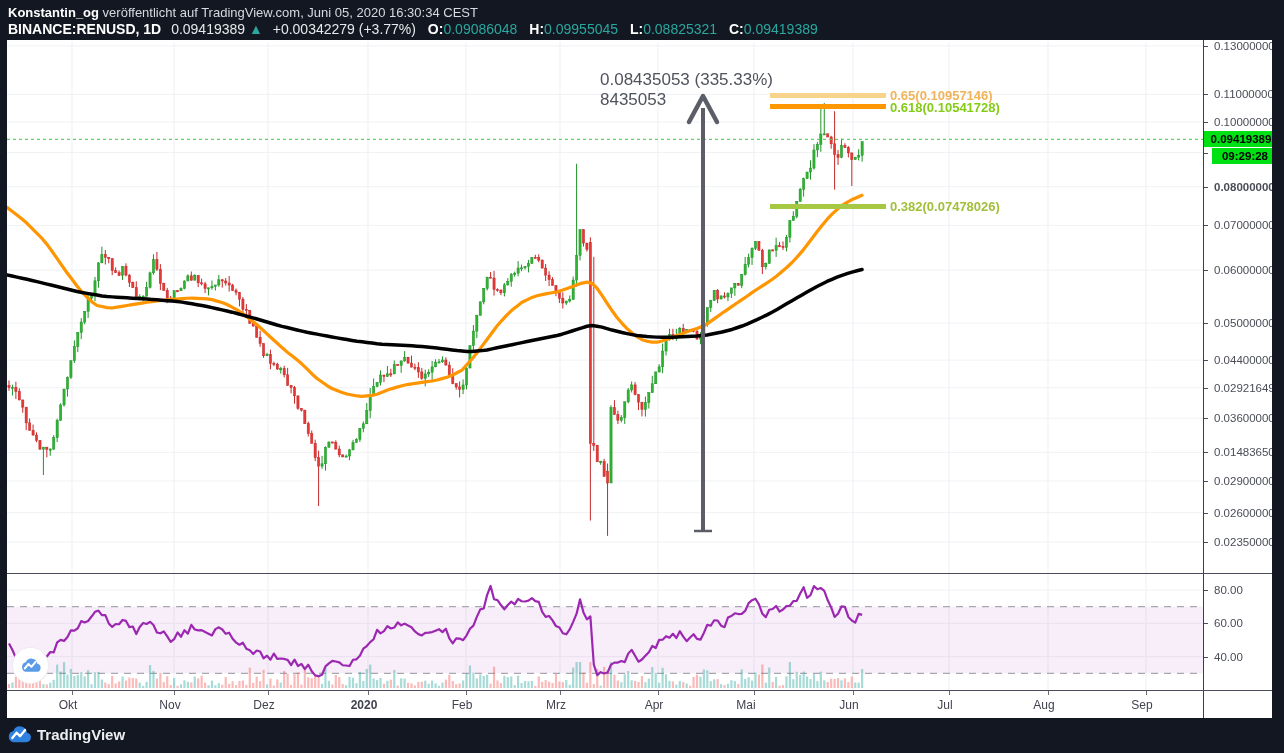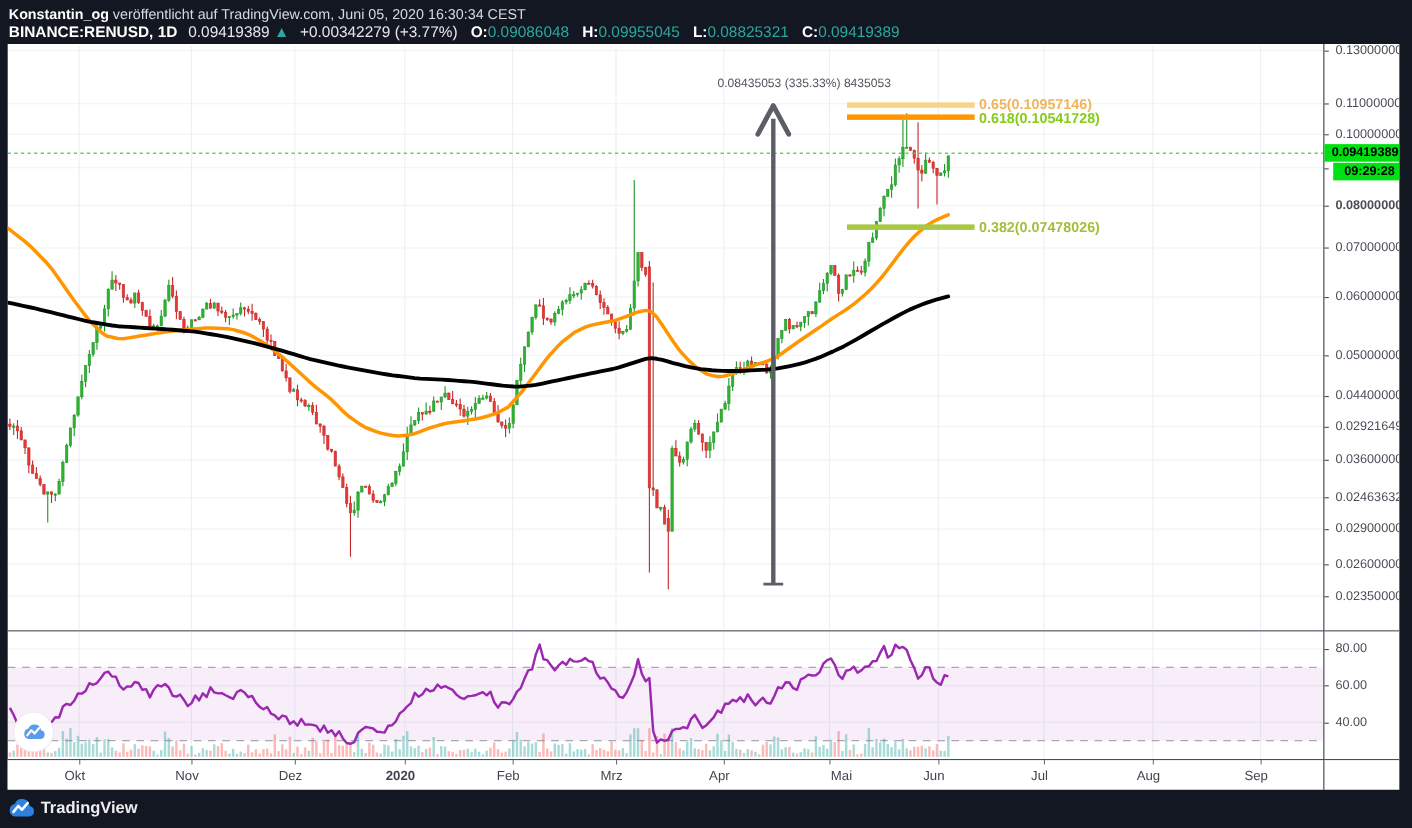--- a/index.html
+++ b/index.html
@@ -24,21 +24,21 @@
   .ptick{position:absolute;left:10px;font-size:11.5px;color:#4a4d57;transform:translateY(-50%);white-space:nowrap;}
   .pdash{position:absolute;left:0;width:4px;height:1px;background:#4a4d57;}
   .mlabel{position:absolute;top:7px;font-size:12px;color:#40434e;transform:translateX(-50%);white-space:nowrap;}
   .mlabel.bold{font-weight:bold;}
   .mdash{position:absolute;top:0;width:1px;height:4px;background:#6b6e78;}
   .badge{position:absolute;background:#00e113;color:#000000;font-size:11.5px;font-weight:600;
          height:16px;line-height:16px;text-align:center;z-index:8;}
   
   .fib-line{position:absolute;left:770px;width:116px;height:5px;z-index:4;}
   .fib-label{position:absolute;left:890px;font-size:13px;font-weight:bold;white-space:nowrap;transform:translateY(-50%);z-index:4;}
-  .annotation{position:absolute;left:600px;top:70px;width:210px;text-align:right;font-size:11px;color:#50535b;z-index:4;}
+  .annotation{position:absolute;left:600px;top:70px;width:210px;text-align:left;font-size:17px;color:#50535b;z-index:4;}
   svg.pane{position:absolute;z-index:3;}
   .watermark{position:absolute;left:13px;top:648px;width:35px;height:35px;border-radius:50%;
              background:#ffffff;box-shadow:0 0 0 1px #ececec;z-index:5;display:flex;align-items:center;justify-content:center;}
   
   .bottom-bar{position:absolute;left:0;top:718px;width:1284px;height:35px;background:#131722;z-index:9;}
   .brand-logo{position:absolute;left:6px;top:5px;}
   .brand-text{position:absolute;left:37px;top:8px;font-size:15px;color:#edeef0;font-weight:600;}
 </style>
 </head>
 <body>
@@ -906,21 +906,21 @@
       <div class="ptick" style="top: 230.139px;">0.06000000</div>
       <div class="pdash" style="top: 283.013px;"></div>
       <div class="ptick" style="top: 283.013px;">0.05000000</div>
       <div class="pdash" style="top: 320.084px;"></div>
       <div class="ptick" style="top: 320.084px;">0.04400000</div>
       <div class="pdash" style="top: 347.724px;"></div>
       <div class="ptick" style="top: 347.724px;">0.02921649</div>
       <div class="pdash" style="top: 378.279px;"></div>
       <div class="ptick" style="top: 378.279px;">0.03600000</div>
       <div class="pdash" style="top: 412.436px;"></div>
-      <div class="ptick" style="top: 412.436px;">0.02463632</div>
+      <div class="ptick" style="top: 412.436px;">0.01483650</div>
       <div class="pdash" style="top: 440.984px;"></div>
       <div class="ptick" style="top: 440.984px;">0.02900000</div>
       <div class="pdash" style="top: 472.651px;"></div>
       <div class="ptick" style="top: 472.651px;">0.02600000</div>
       <div class="pdash" style="top: 501.969px;"></div>
       <div class="ptick" style="top: 501.969px;">0.02350000</div>
       <div class="pdash" style="top: 550px;"></div>
       <div class="ptick" style="top: 550px;">80.00</div>
       <div class="pdash" style="top: 583.33px;"></div>
       <div class="ptick" style="top: 583.33px;">60.00</div>
@@ -939,21 +939,21 @@
       <div class="mlabel" style="left: 257px;">Dez</div>
       <div class="mdash" style="left: 361px;"></div>
       <div class="mlabel bold" style="left: 357px;">2020</div>
       <div class="mdash" style="left: 459px;"></div>
       <div class="mlabel" style="left: 455px;">Feb</div>
       <div class="mdash" style="left: 553px;"></div>
       <div class="mlabel" style="left: 549px;">Mrz</div>
       <div class="mdash" style="left: 651px;"></div>
       <div class="mlabel" style="left: 647px;">Apr</div>
       <div class="mdash" style="left: 747px;"></div>
-      <div class="mlabel" style="left: 758px;">Mai</div>
+      <div class="mlabel" style="left: 739px;">Mai</div>
       <div class="mdash" style="left: 846px;"></div>
       <div class="mlabel" style="left: 842px;">Jun</div>
       <div class="mdash" style="left: 942px;"></div>
       <div class="mlabel" style="left: 938px;">Jul</div>
       <div class="mdash" style="left: 1041px;"></div>
       <div class="mlabel" style="left: 1037px;">Aug</div>
       <div class="mdash" style="left: 1139px;"></div>
       <div class="mlabel" style="left: 1135px;">Sep</div>
     </div>
   <div class="axis-vline"></div>

